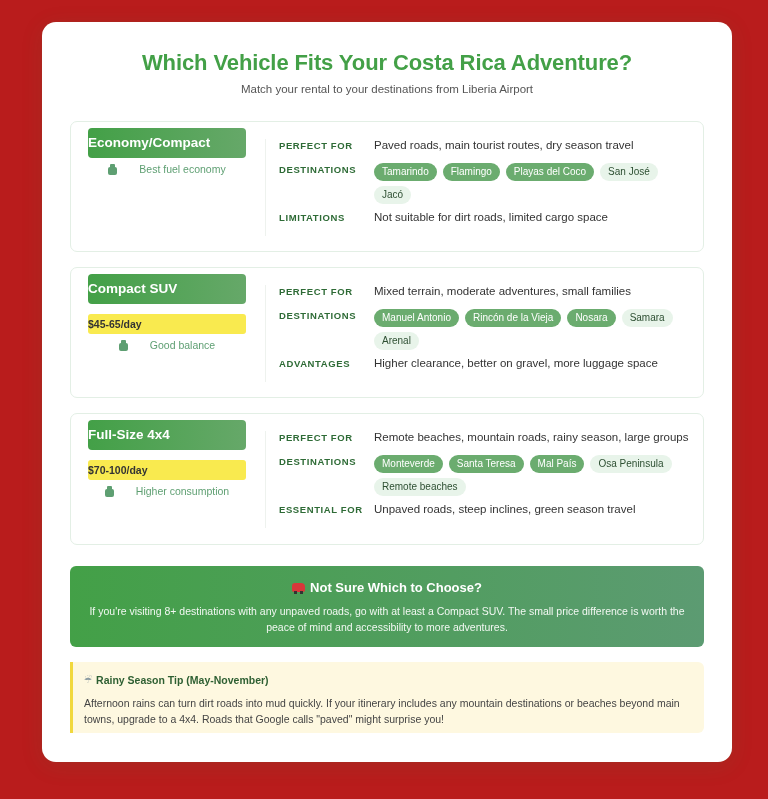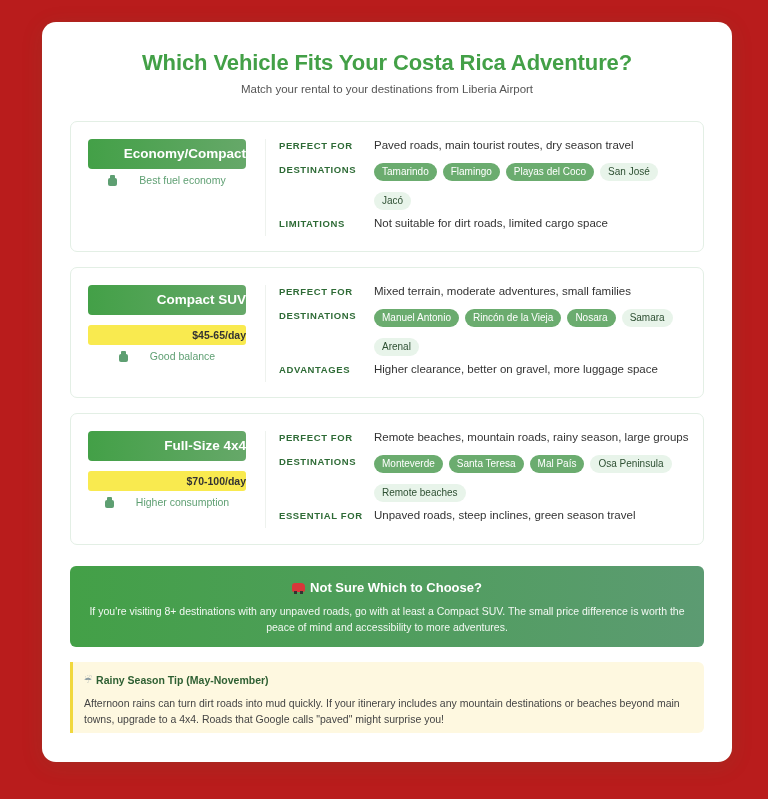--- a/index.html
+++ b/index.html
@@ -15,21 +15,21 @@
     color: #43a047; font-size: 22px; font-weight: 700; letter-spacing: -0.1px;
   }
   .subtitle {
     position: absolute; left: 0; right: 0; top: 61px; text-align: center;
     color: #555; font-size: 11.5px;
   }
   .card {
     position: absolute; left: 28px; width: 634px; height: 131px;
     border: 1px solid #e3efe5; border-radius: 7px; background: #fff;
   }
-  .card-left { position: absolute; left: 17px; top: 17px; width: 158px; text-align: right; }
+  .card-left { position: absolute; left: 17px; top: 6px; width: 158px; text-align: left; }
   .vehicle-name {
     height: 30px; line-height: 30px; border-radius: 4px; color: #fff;
     font-size: 13.5px; font-weight: 700;
     background: linear-gradient(90deg, #43a047 0%, #66a869 100%);
   }
   .price {
     margin-top: 10px; height: 20px; line-height: 20px; border-radius: 3px;
     background: #f9ea4f; color: #333; font-size: 10.5px; font-weight: 700;
   }
   .fuel { margin-top: 5px; font-size: 10.5px; color: #5e9f72; display: flex; justify-content: center; align-items: center; gap: 22px; }
@@ -39,21 +39,21 @@
   .divider { position: absolute; left: 194px; top: 17px; width: 1px; height: 97px; background: #eef2ee; }
   .card-right { position: absolute; left: 208px; top: 17px; right: 12px; }
   .row { display: flex; align-items: flex-start; }
   .label {
     width: 95px; flex: none; font-size: 9.5px; font-weight: 700; color: #2e6b36;
     letter-spacing: 0.6px; padding-top: 1px;
   }
   .value { font-size: 11.5px; color: #333; }
   .row.r1 { height: 24px; }
   .row.r2 { height: auto; }
-  .tags { display: flex; flex-wrap: wrap; gap: 11px 6px; width: 300px; }
+  .tags { display: flex; flex-wrap: wrap; gap: 5px 6px; width: 300px; }
   .tag {
     height: 18px; line-height: 18px; padding: 0 8px; border-radius: 10px;
     font-size: 10px; white-space: nowrap;
   }
   .tag.primary { background: #6bac6f; color: #fff; }
   .tag.secondary { background: #e8f4ea; color: #2d4f32; }
   .row.r3 { margin-top: 7px; }
   .banner {
     position: absolute; left: 28px; top: 544px; width: 634px; height: 81px;
     border-radius: 6px; color: #fff; text-align: center;

